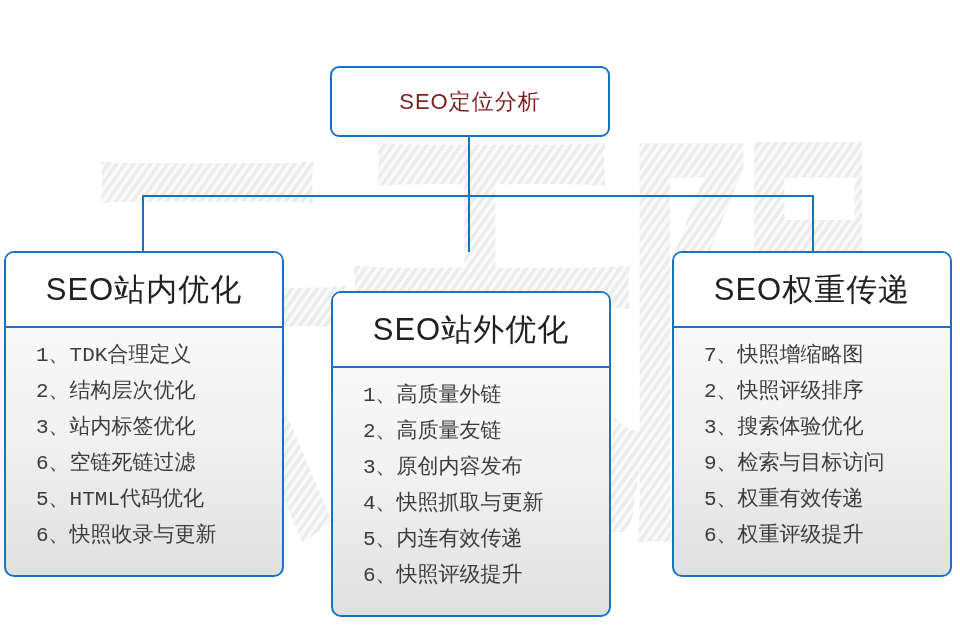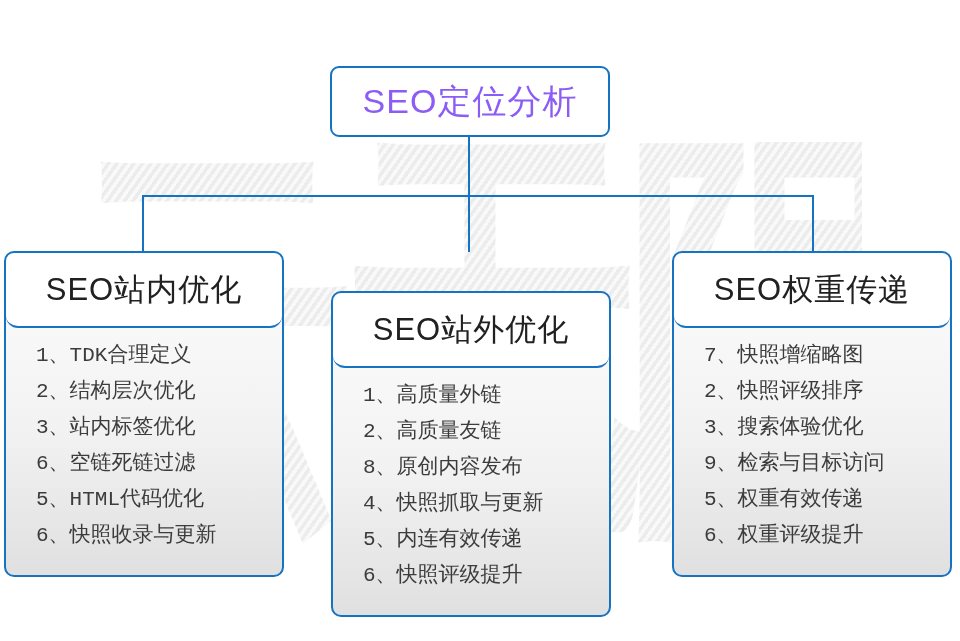--- a/index.html
+++ b/index.html
@@ -44,22 +44,22 @@
     height: 71px;
     background: #ffffff;
     border: 2px solid #1673c4;
     border-radius: 9px;
     display: flex;
     align-items: center;
     justify-content: center;
     z-index: 2;
   }
   .top-box span {
-    font-size: 34px;
-    color: #8b5cf6;
+    font-size: 22px;
+    color: #7f1d1d;
     letter-spacing: 1px;
   }
 
   
   .conn { position: absolute; background: #1673c4; z-index: 1; }
   .conn-v-center { left: 468px; top: 137px; width: 2px; height: 115px; }
   .conn-h       { left: 142px; top: 195px; width: 672px; height: 2px; }
   .conn-v-left  { left: 142px; top: 197px; width: 2px; height: 55px; }
   .conn-v-right { left: 812px; top: 197px; width: 2px; height: 55px; }
 
@@ -79,21 +79,20 @@
   .col-2 { left: 331px; margin-top: 40px; }
   .col-3 { left: 672px; }
 
   .col-header {
     height: 75px;
     background: #ffffff;
     border-bottom: 2px solid #1673c4;
     display: flex;
     align-items: center;
     justify-content: center;
-    border-radius: 12px;
   }
   .col-header span {
     font-size: 31px;
     color: #212121;
     letter-spacing: 1px;
   }
 
   .col-list {
     padding: 10px 10px 0 30px;
     font-family: Liberation Mono, monospace;
@@ -135,21 +134,21 @@
     </div>
   </div>
 
   <div class="column col-2">
     <div class="col-header">
       <span>SEO站外优化</span>
     </div>
     <div class="col-list">
       <div class="list-item">1、高质量外链</div>
       <div class="list-item">2、高质量友链</div>
-      <div class="list-item">8、原创内容发布</div>
+      <div class="list-item">3、原创内容发布</div>
       <div class="list-item">4、快照抓取与更新</div>
       <div class="list-item">5、内连有效传递</div>
       <div class="list-item">6、快照评级提升</div>
     </div>
   </div>
 
   <div class="column col-3">
     <div class="col-header">
       <span>SEO权重传递</span>
     </div>

